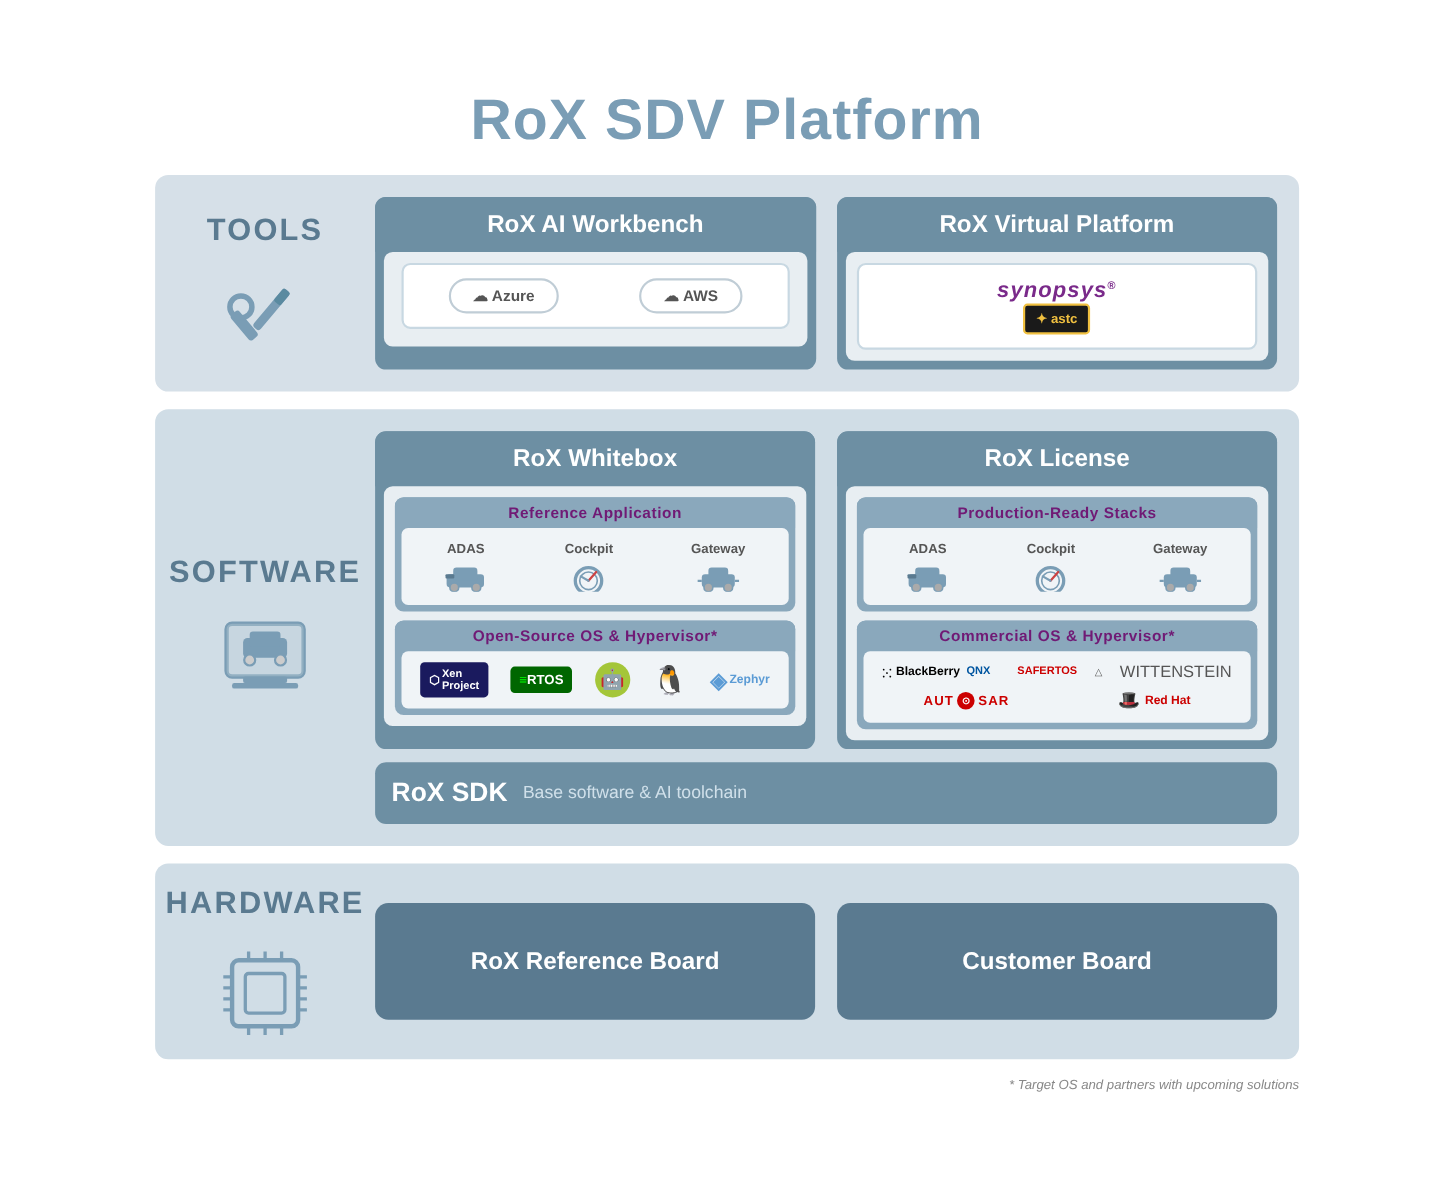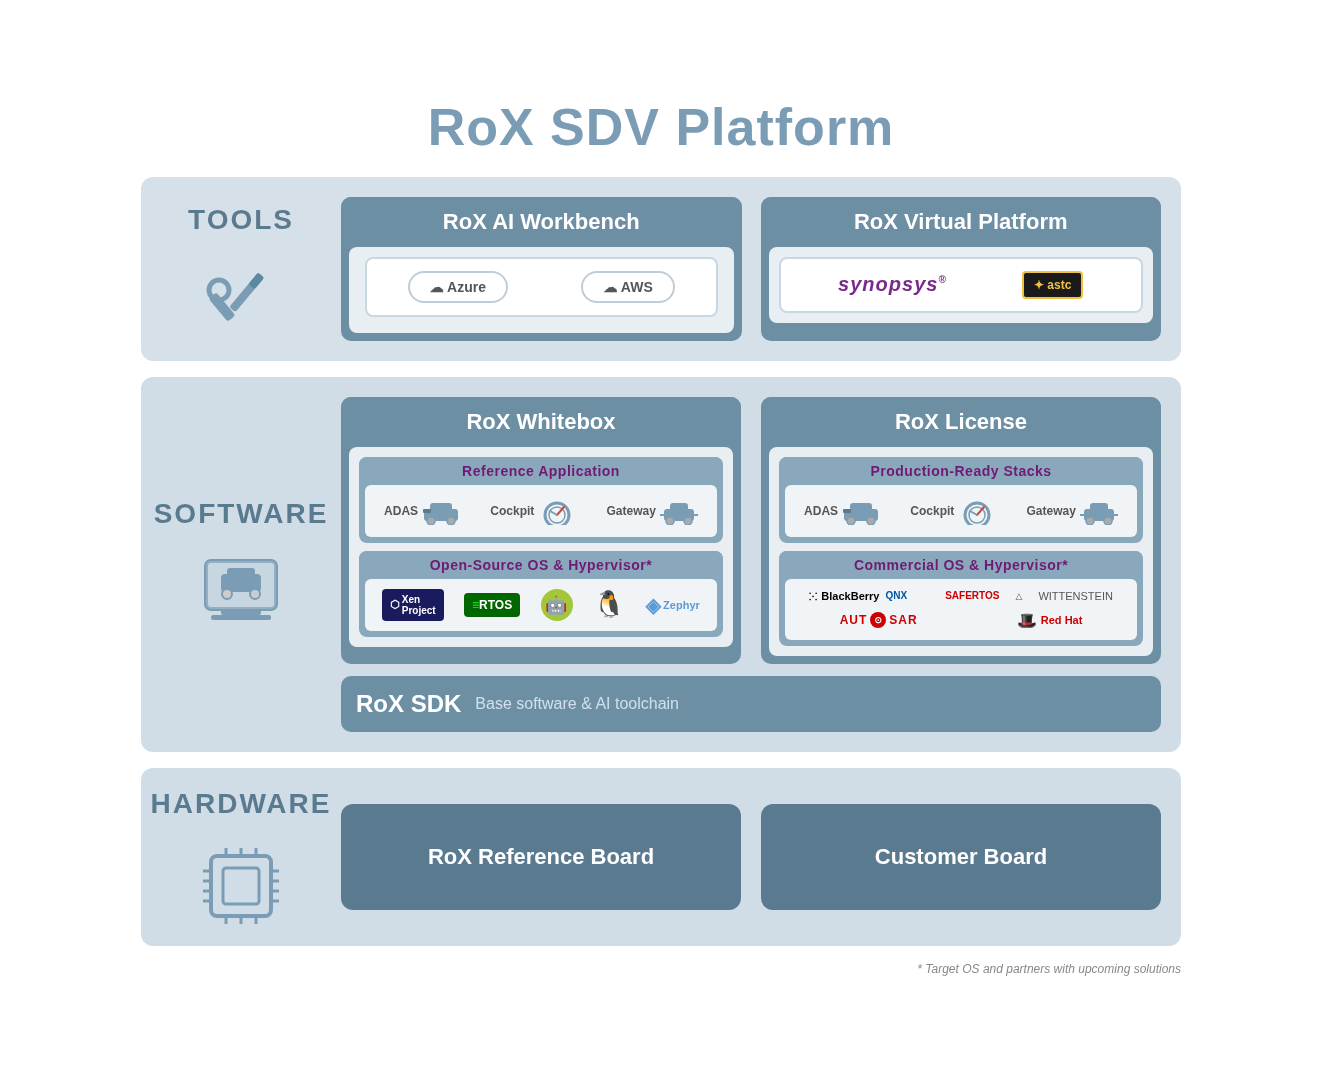--- a/index.html
+++ b/index.html
@@ -138,21 +138,21 @@
       border-radius: 20px;
       padding: 6px 20px;
       font-size: 14px;
       font-weight: bold;
       color: #555;
     }
 
     
     .app-item {
       display: flex;
-      flex-direction: row;
+      flex-direction: column;
       align-items: center;
       gap: 4px;
       font-size: 12px;
       color: #555;
       font-weight: 600;
     }
 
     
     .sdk-bar {
       background: #6d8fa3;
@@ -268,21 +268,21 @@
             <div class="cloud-item">
               <span>☁</span> AWS
             </div>
           </div>
         </div>
       </div>
 
       <div class="panel-box">
         <div class="panel-box-header">RoX Virtual Platform</div>
         <div class="panel-box-body">
-          <div style="background:#fff; border-radius:8px; border:2px solid #c8d8e2; padding:12px 20px; display:flex; justify-content:space-around; align-items:center;">
+          <div style="background:#fff; border-radius:8px; border:2px solid #c8d8e2; padding:12px 20px; display:flex; justify-content:space-around; align-items:center;flex-direction:column;">
             <span class="synopsys-text">synopsys<sup style="font-size:10px">®</sup></span>
             <div class="astc-badge">
               <span style="color:#f0c040;">✦</span> astc
             </div>
           </div>
         </div>
       </div>
     </div>
   </div>
 
@@ -412,21 +412,21 @@
               <div class="sub-section-body" style="flex-direction:column; gap:8px; padding:10px;">
                 <div style="display:flex; justify-content:space-around; align-items:center; width:100%; gap:10px;">
                   <div style="display:flex; align-items:center; gap:4px;">
                     <span style="font-size:10px; font-weight:bold; color:#000;">⁙</span>
                     <span style="font-size:11px; font-weight:bold; color:#000;">BlackBerry</span>
                     <span style="font-size:10px; font-weight:900; color:#0055a0; margin-left:2px;">QNX</span>
                   </div>
                   <div style="display:flex; align-items:center; gap:16px;">
                     <span style="font-size:10px; font-weight:bold; color:#cc0000;">SAFERTOS</span>
                     <span style="font-size:9px; color:#555;">△</span>
-                    <span style="font-size:11px; color:#555;">WITTENSTEIN</span>
+                    <span style="font-size:15px; color:#555;">WITTENSTEIN</span>
                   </div>
                 </div>
                 <div style="display:flex; justify-content:space-around; align-items:center; width:100%; gap:10px;">
                   <div style="display:flex; align-items:center; gap:3px;">
                     <span style="font-size:12px; font-weight:bold; color:#cc0000; letter-spacing:1px;">AUT</span>
                     <span style="background:#cc0000; color:#fff; border-radius:50%; width:16px; height:16px; display:inline-flex; align-items:center; justify-content:center; font-size:9px; font-weight:bold;">⊙</span>
                     <span style="font-size:12px; font-weight:bold; color:#cc0000; letter-spacing:1px;">SAR</span>
                   </div>
                   <div style="display:flex; align-items:center; gap:4px;">
                     <span style="font-size:16px;">🎩</span>

